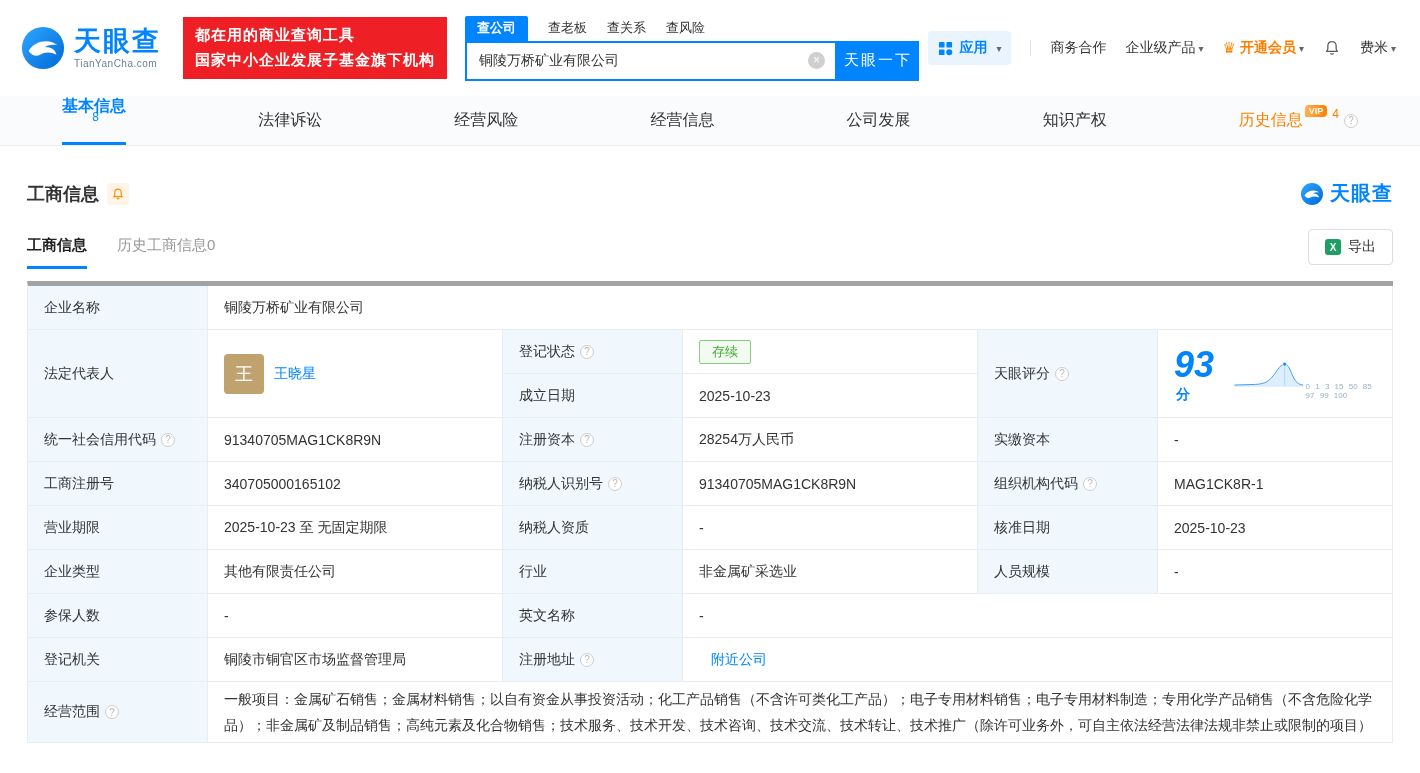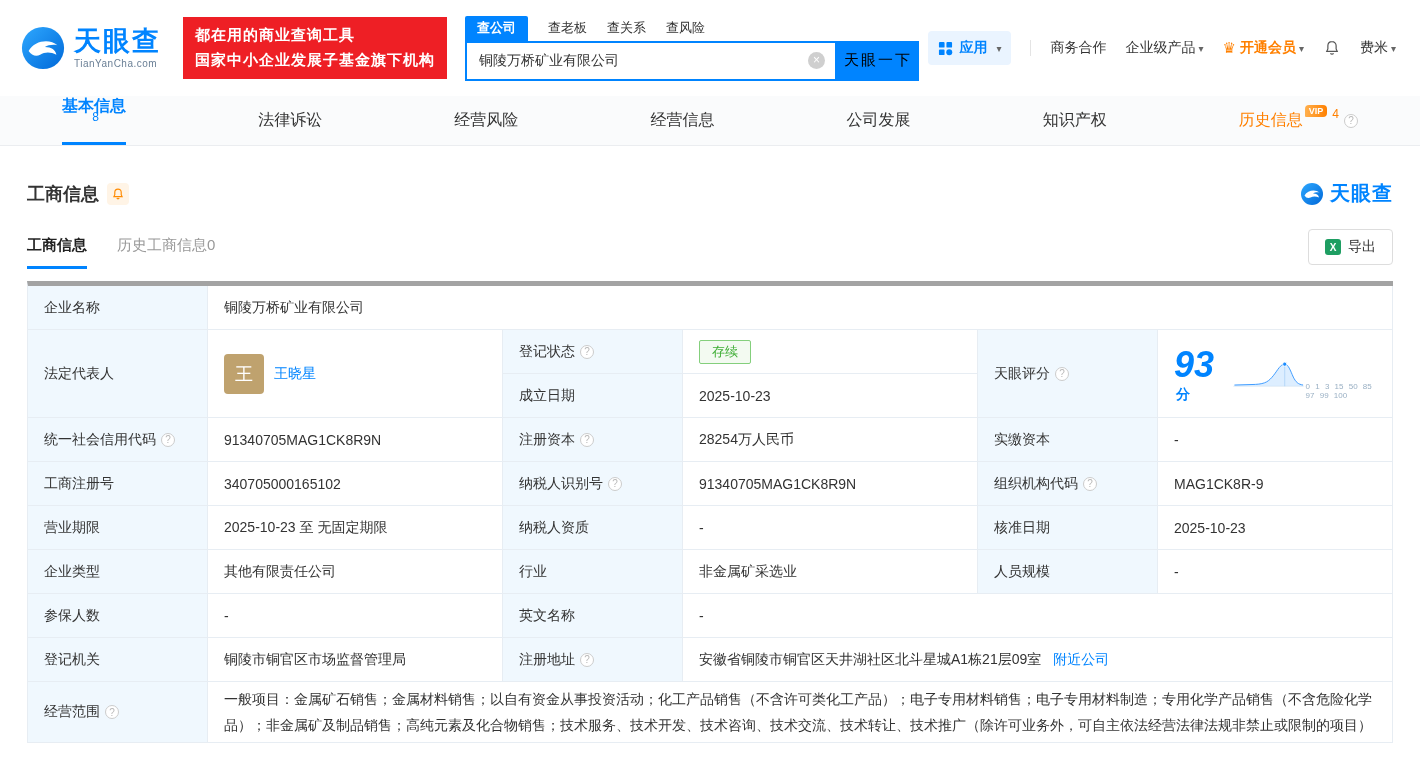--- a/index.html
+++ b/index.html
@@ -16,21 +16,21 @@
             margin-left:22px; line-height:1.65; letter-spacing:1px; white-space:nowrap; }
   .search-area { margin-left:18px; }
   .search-tabs { display:flex; gap:20px; font-size:13px; align-items:flex-end; }
   .stab { color:#333; cursor:pointer; padding:3px 0 4px; }
   .stab.active { background:#0084ff; color:#fff; padding:3px 12px 4px; font-weight:600; border-radius:2px 2px 0 0; }
   .search-row { display:flex; }
   .search-box { width:372px; height:40px; border:2px solid #0084ff; display:flex; align-items:center; background:#fff; }
   .search-input { flex:1; border:0; outline:0; font-size:14px; padding:0 12px; color:#333; font-family:inherit; background:transparent; }
   .clear-btn { width:17px; height:17px; border-radius:50%; background:#cfcfcf; color:#fff; font-size:12px;
                line-height:16px; text-align:center; margin-right:10px; cursor:pointer; flex:none; }
-  .search-btn { width:82px; height:40px; background:#0084ff; color:#000000; border:0; font-size:15px;
+  .search-btn { width:82px; height:40px; background:#0084ff; color:#ffffff; border:0; font-size:15px;
                 cursor:pointer; font-family:Liberation Serif, serif; letter-spacing:2px; }
   .top-nav { margin-left:auto; display:flex; align-items:center; gap:19px; font-size:14px; white-space:nowrap; }
   .apps-chip { display:flex; align-items:center; gap:6px; background:#eaf4ff; border-radius:4px; padding:8px 10px;
                color:#0084ff; cursor:pointer; font-weight:600; }
   .caret { font-size:10px; color:#666; margin-left:3px; }
   .nav-item { cursor:pointer; display:flex; align-items:center; color:#333; }
   .nav-vip { color:#ff8000; font-weight:600; }
   .crown { margin-right:4px; font-size:15px; color:#ff8000; }
   .v-div { width:1px; height:16px; background:#e4e4e4; }
   .bell-btn { cursor:pointer; display:flex; align-items:center; }
@@ -307,21 +307,21 @@
       <span class="help">?</span>
     </div>
     <div class="cell">
       <span>91340705MAG1CK8R9N</span>
     </div>
     <div class="cell lb">
       <span>组织机构代码</span>
       <span class="help">?</span>
     </div>
     <div class="cell">
-      <span>MAG1CK8R-9</span>
+      <span>MAG1CK8R-1</span>
     </div>
 
     <div class="cell lb">
       <span>营业期限</span>
     </div>
     <div class="cell">
       <span>2025-10-23 至 无固定期限</span>
     </div>
     <div class="cell lb">
       <span>纳税人资质</span>
@@ -372,21 +372,20 @@
       <span>登记机关</span>
     </div>
     <div class="cell">
       <span>铜陵市铜官区市场监督管理局</span>
     </div>
     <div class="cell lb">
       <span>注册地址</span>
       <span class="help">?</span>
     </div>
     <div class="cell span3">
-      <span>安徽省铜陵市铜官区天井湖社区北斗星城A1栋21层09室</span>
       <a class="link addr-link">附近公司</a>
     </div>
 
     <div class="cell lb">
       <span>经营范围</span>
       <span class="help">?</span>
     </div>
     <div class="cell span5 scope-cell">
       <span>一般项目：金属矿石销售；金属材料销售；以自有资金从事投资活动；化工产品销售（不含许可类化工产品）；电子专用材料销售；电子专用材料制造；专用化学产品销售（不含危险化学品）；非金属矿及制品销售；高纯元素及化合物销售；技术服务、技术开发、技术咨询、技术交流、技术转让、技术推广（除许可业务外，可自主依法经营法律法规非禁止或限制的项目）</span>
     </div>

